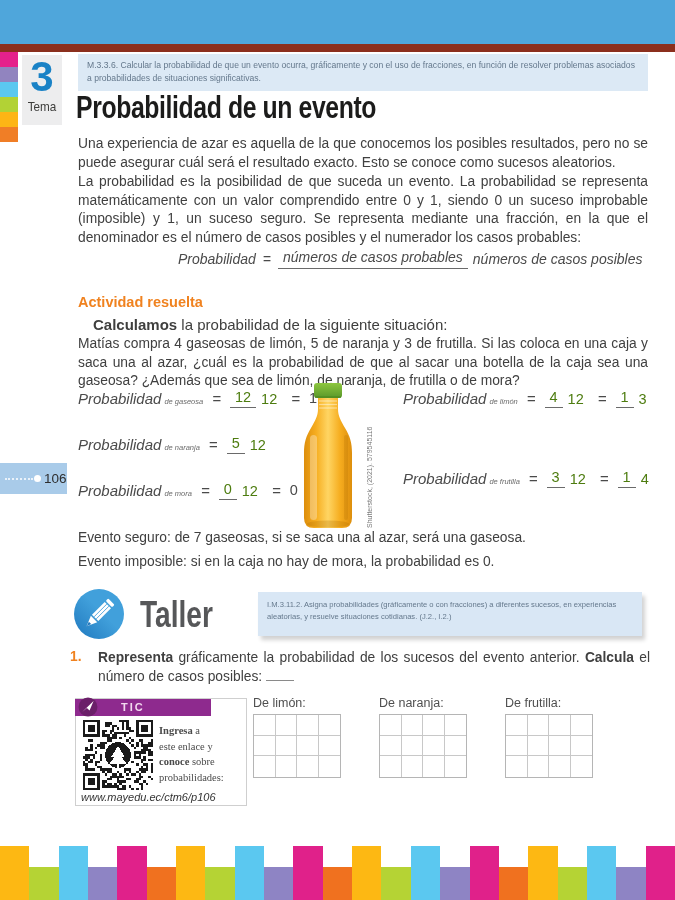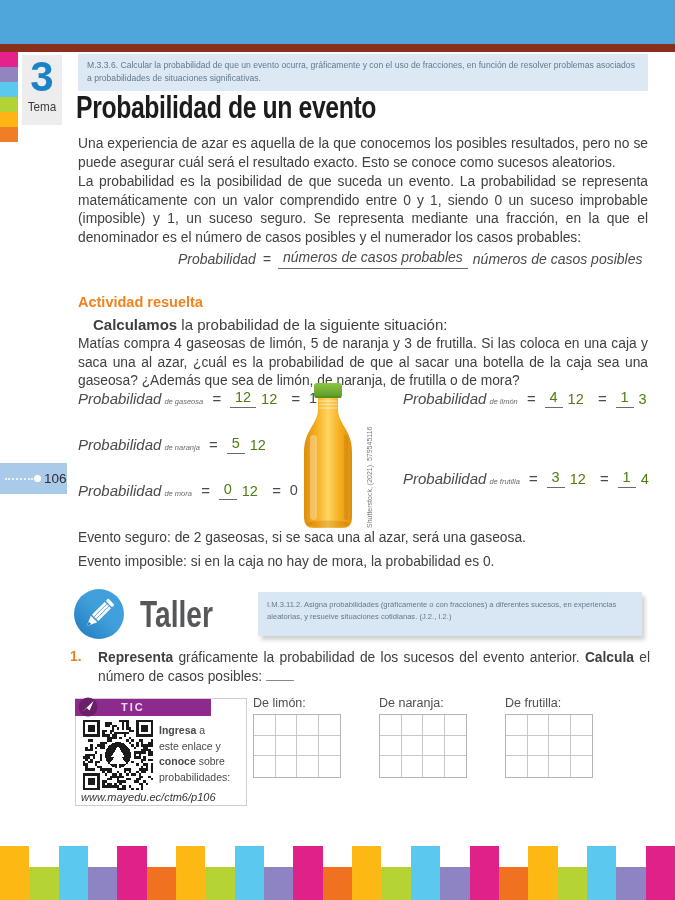--- a/index.html
+++ b/index.html
@@ -80,21 +80,21 @@
   .ex-text { left:98px; top:649px; width:552px; }
   .ex-text b { font-weight:700;margin-top:20px; }
   .blank { display:inline-block; width:28px; height:11px; border-bottom:1.3px solid #8a8a8a; }
 
   
   .tic-box { left:75px; top:698px; width:172px; height:108px; border:1px solid #cfcfcf; background:#fff; }
   .tic-header { position:absolute; left:-1px; top:0; width:136px; height:17px; background:#8e2a8e; }
   .tic-label { position:absolute; left:45px; top:2px; font-size:11px; font-weight:700; color:#f2d9ef; letter-spacing:2px; }
   .tic-icon { position:absolute; left:2px; top:-2px; width:20px; height:20px; }
   .qr { position:absolute; left:7px; top:21px; }
-  .tic-lines { position:absolute; left:83px; top:24px; font-size:10.5px; line-height:15.5px; color:#4a4a4a; }
+  .tic-lines { position:absolute; left:83px; top:24px; font-size:10.5px; line-height:15.5px; color:#4a4a4a;font-family:Liberation Serif, serif; }
   .tic-lines b { font-weight:700; }
   .tic-url { position:absolute; left:5px; top:92px; font-size:11px; font-style:italic; color:#333; white-space:nowrap; }
 
   
   .grid-label { font-size:12.5px; color:#4f4f4f; }
   .grid-block { width:90px; }
   .gb-1 { left:253px; top:696px; } .gb-2 { left:379px; top:696px; } .gb-3 { left:505px; top:696px; }
   .grid-table { margin-top:4px; width:88px; height:64px; display:grid;
     grid-template-columns:repeat(4,1fr); grid-template-rows:repeat(3,1fr);
     border:1px solid #b5b5b5; }
@@ -240,21 +240,21 @@
     </svg>
   </div>
   <div class="abs credit">Shutterstock, (2021). 579545116</div>
 
   <div class="abs page-tab">
     <span class="leader"></span>
     <span class="tab-dot"></span>
     <span class="page-num">106</span>
   </div>
 
-  <p class="abs body-text conclusion1">Evento seguro: de 2 gaseosas, si se saca una al azar, será una gaseosa.</p>
+  <p class="abs body-text conclusion1">Evento seguro: de 7 gaseosas, si se saca una al azar, será una gaseosa.</p>
   <p class="abs body-text conclusion2">Evento imposible: si en la caja no hay de mora, la probabilidad es 0.</p>
 
   <div class="abs taller-circle">
     <svg width="52" height="52" viewBox="0 0 52 52">
       <defs>
         <linearGradient id="tg" x1="1" y1="0" x2="0" y2="1">
           <stop offset="0.45" stop-color="#41a0db"></stop>
             <stop offset="1" stop-color="#1f78be"></stop>
         </linearGradient>
       </defs>

